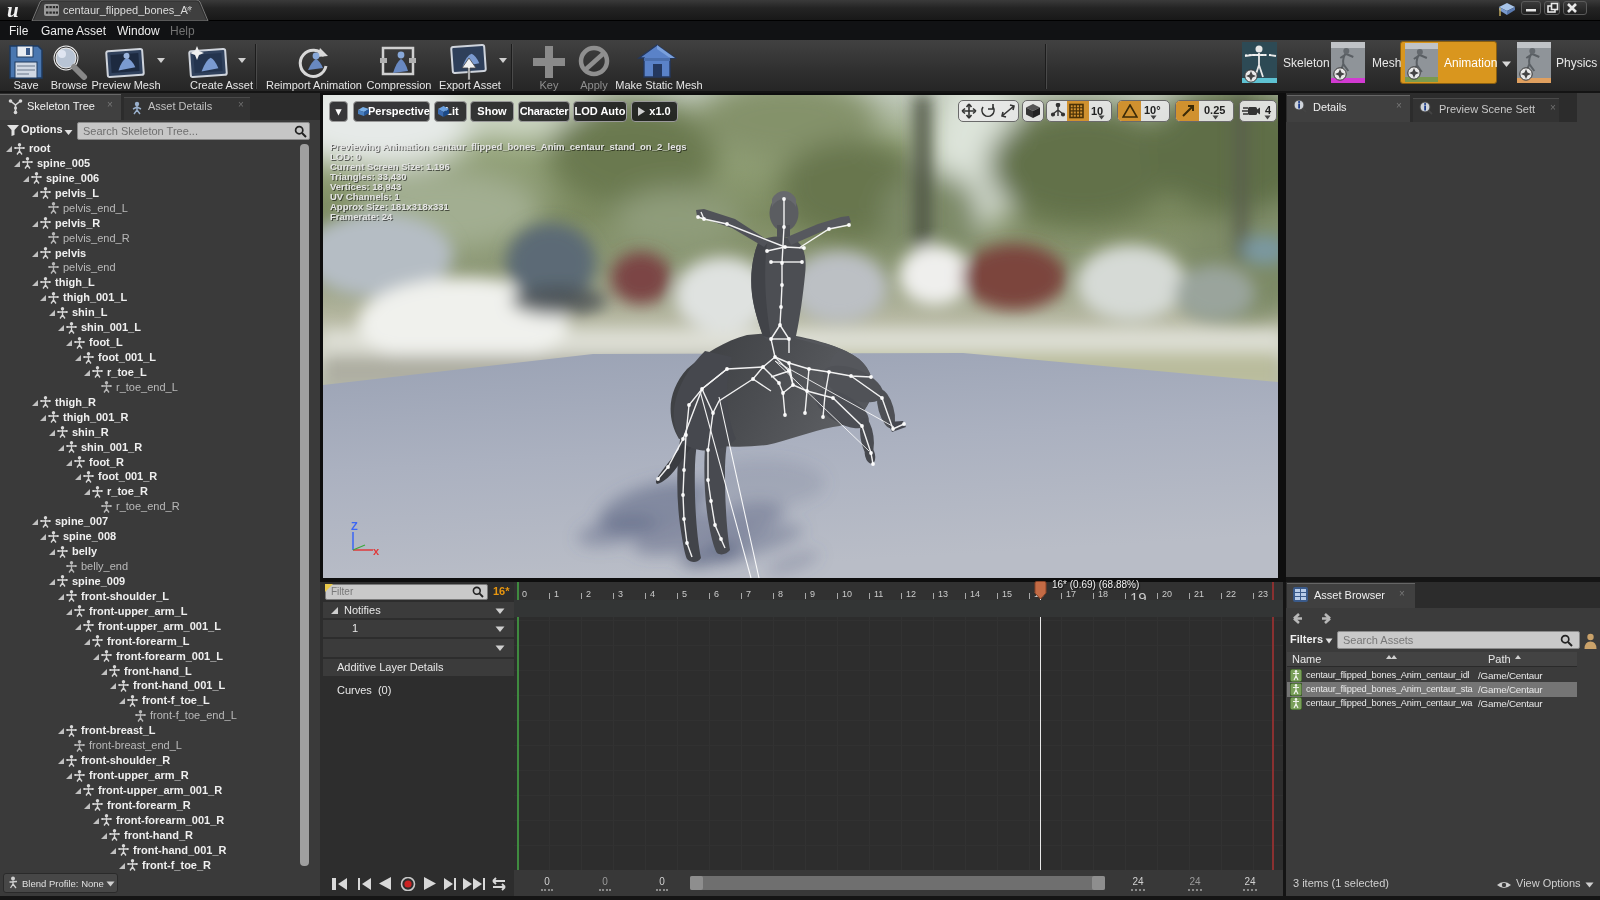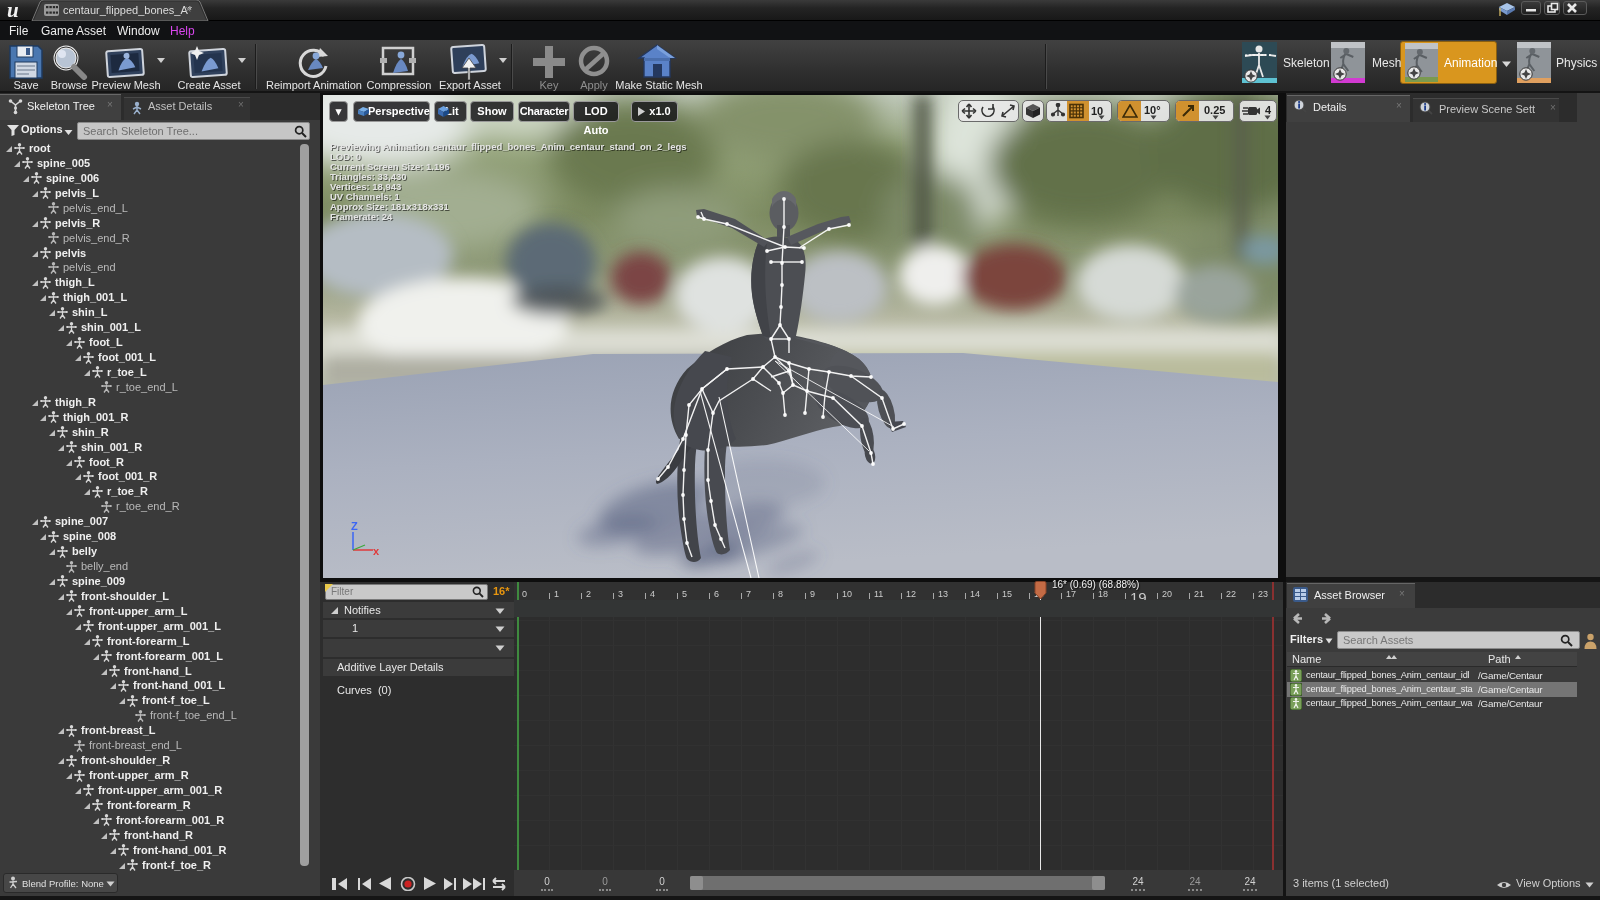--- a/index.html
+++ b/index.html
@@ -53,34 +53,34 @@
  <rect x="27" y="5" width="7" height="6" fill="none" stroke="#e8e8e8" stroke-width="1.6"></rect>
  <rect x="30.5" y="2.5" width="6" height="6" fill="#2a2a2a" stroke="#e8e8e8" stroke-width="1.6"></rect>
  <path d="M47,3 L55,11 M55,3 L47,11" stroke="#e8e8e8" stroke-width="2.6"></path>
 </svg>
 
 <div class="abs" style="left:0;top:21px;width:1600px;height:19px;background:#111214;"></div>
 <div class="abs" style="left:9px;top:24px;color:#ededed;font-size:12px;">File</div>
 <div class="abs" style="left:41px;top:24px;color:#ededed;font-size:12px;">Game</div>
 <div class="abs" style="left:76px;top:24px;color:#ededed;font-size:12px;">Asset</div>
 <div class="abs" style="left:117px;top:24px;color:#ededed;font-size:12px;">Window</div>
-<div class="abs" style="left:170px;top:24px;color:#d946ef;font-size:12px;">Help</div>
+<div class="abs" style="left:170px;top:24px;color:#737373;font-size:12px;">Help</div>
 
 <div class="abs" style="left:0;top:40px;width:1600px;height:53px;
 background:linear-gradient(#414141,#313131 55%,#252525);border-bottom:2px solid #141414;"></div>
 <div class="abs" style="left:255px;top:44px;width:1px;height:45px;background:#1c1c1c;"></div>
 <div class="abs" style="left:256px;top:44px;width:1px;height:45px;background:#4a4a4a;"></div>
 <div class="abs" style="left:511px;top:44px;width:1px;height:45px;background:#1c1c1c;"></div>
 <div class="abs" style="left:512px;top:44px;width:1px;height:45px;background:#4a4a4a;"></div>
 <div class="abs" style="left:1045px;top:44px;width:1px;height:45px;background:#1c1c1c;"></div>
 <div class="abs" style="left:1046px;top:44px;width:1px;height:45px;background:#4a4a4a;"></div>
 <div class="abs" style="left:-64px;top:79px;width:180px;text-align:center;color:#e6e6e6;font-size:11px;">Save</div>
     <div class="abs" style="left:-21px;top:79px;width:180px;text-align:center;color:#e6e6e6;font-size:11px;">Browse</div>
     <div class="abs" style="left:36px;top:79px;width:180px;text-align:center;color:#e6e6e6;font-size:11px;">Preview Mesh</div>
-    <div class="abs" style="left:119px;top:79px;width:180px;text-align:center;color:#e6e6e6;font-size:11px;">Create Asset</div>
+    <div class="abs" style="left:119px;top:79px;width:205px;text-align:center;color:#e6e6e6;font-size:11px;">Create Asset</div>
     <div class="abs" style="left:224px;top:79px;width:180px;text-align:center;color:#e6e6e6;font-size:11px;">Reimport Animation</div>
     <div class="abs" style="left:309px;top:79px;width:180px;text-align:center;color:#e6e6e6;font-size:11px;">Compression</div>
     <div class="abs" style="left:380px;top:79px;width:180px;text-align:center;color:#e6e6e6;font-size:11px;">Export Asset</div>
     <div class="abs" style="left:459px;top:79px;width:180px;text-align:center;color:#8f8f8f;font-size:11px;">Key</div>
     <div class="abs" style="left:504px;top:79px;width:180px;text-align:center;color:#8f8f8f;font-size:11px;">Apply</div>
     <div class="abs" style="left:569px;top:79px;width:180px;text-align:center;color:#e6e6e6;font-size:11px;">Make Static Mesh</div>
 <svg class="abs" style="left:6px;top:42px" width="1060" height="38" viewBox="0 0 1060 38">
 
  <g transform="translate(2,2)">
   <path d="M2,2 L30,2 L34,6 L34,34 L2,34 Z" fill="#4a77b0" stroke="#1e3a5f" stroke-width="1.5"></path>
@@ -907,21 +907,21 @@
       <path d="M7,6 L12,3 L12,7 L7,10 Z" fill="#2a5a9a"></path>
 </svg>
 <div class="pill" style="left:434px;top:101px;width:33px;"><span style="margin-left:3px">Lit</span></div>
 <svg class="abs" style="left:438px;top:106px" width="11" height="11" viewBox="0 0 11 11">
  <path d="M5.5,0 L11,3 L5.5,6 L0,3 Z" fill="#6aa0e0"></path>
       <path d="M0,3 L5.5,6 L5.5,11 L0,8 Z" fill="#3a6ab0"></path>
       <path d="M5.5,6 L11,3 L11,8 L5.5,11 Z" fill="#1a4a8a"></path>
 </svg>
 <div class="pill" style="left:470px;top:101px;width:44px;">Show</div>
 <div class="pill" style="left:518px;top:101px;width:52px;letter-spacing:-0.3px;">Character</div>
-<div class="pill" style="left:573px;top:101px;width:46px;">LOD Auto</div>
+<div class="pill" style="left:573px;top:101px;width:54px;">LOD Auto</div>
 <div class="pill" style="left:631px;top:101px;width:47px;"><span style="margin-left:11px">x1.0</span></div>
 <svg class="abs" style="left:637px;top:107px" width="9" height="9" viewBox="0 0 9 9">
       <path d="M1,0 L8,4.5 L1,9 Z" fill="#cfcfcf"></path>
     </svg>
 
 <div class="lpill" style="left:958px;top:100px;width:61px;"></div>
 <svg class="abs" style="left:960px;top:102px" width="58" height="18" viewBox="0 0 58 18">
  <g stroke="#333" stroke-width="1.6" fill="none">
   <path d="M9,2 L9,16 M2,9 L16,9"></path>
         <path d="M9,2 L6.5,5 M9,2 L11.5,5 M9,16 L6.5,13 M9,16 L11.5,13 M2,9 L5,6.5 M2,9 L5,11.5 M16,9 L13,6.5 M16,9 L13,11.5"></path>

